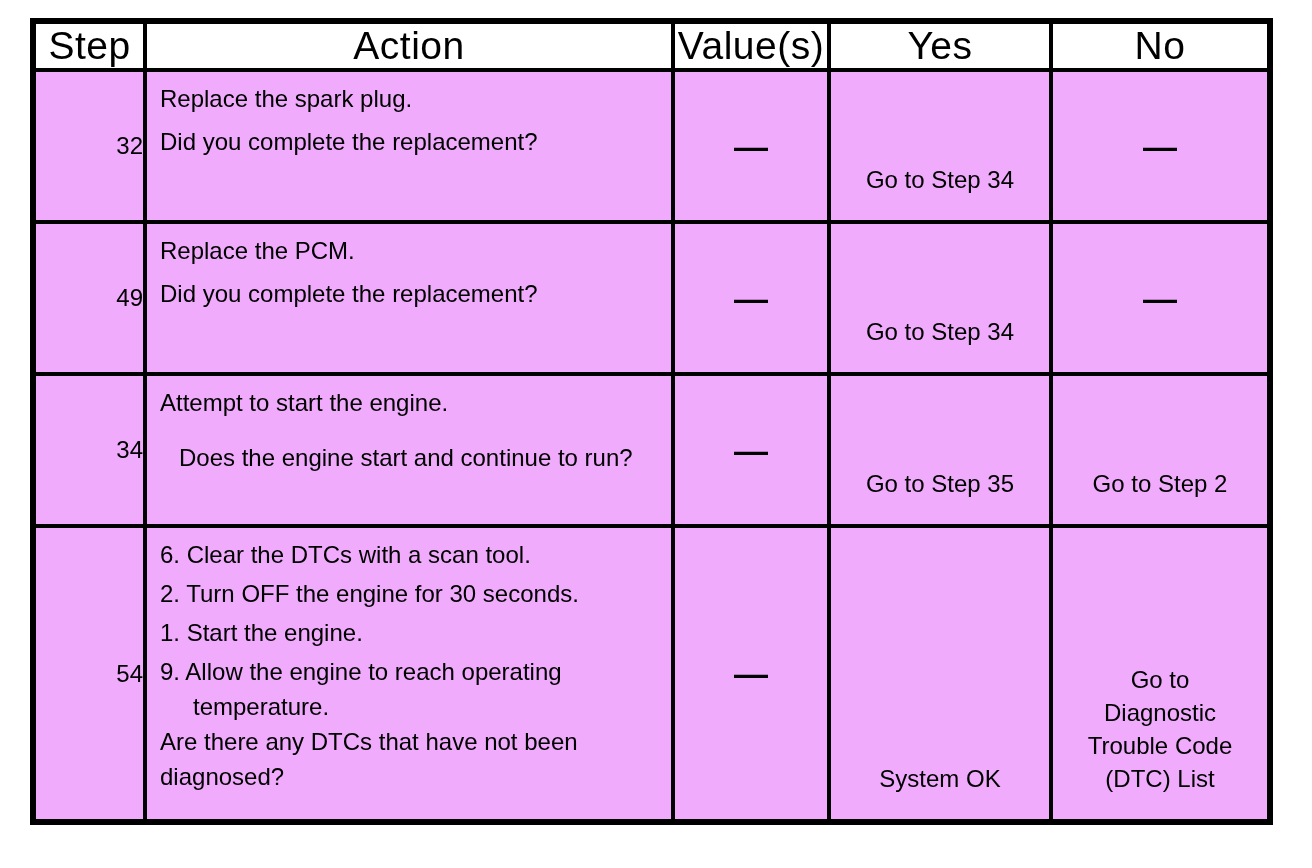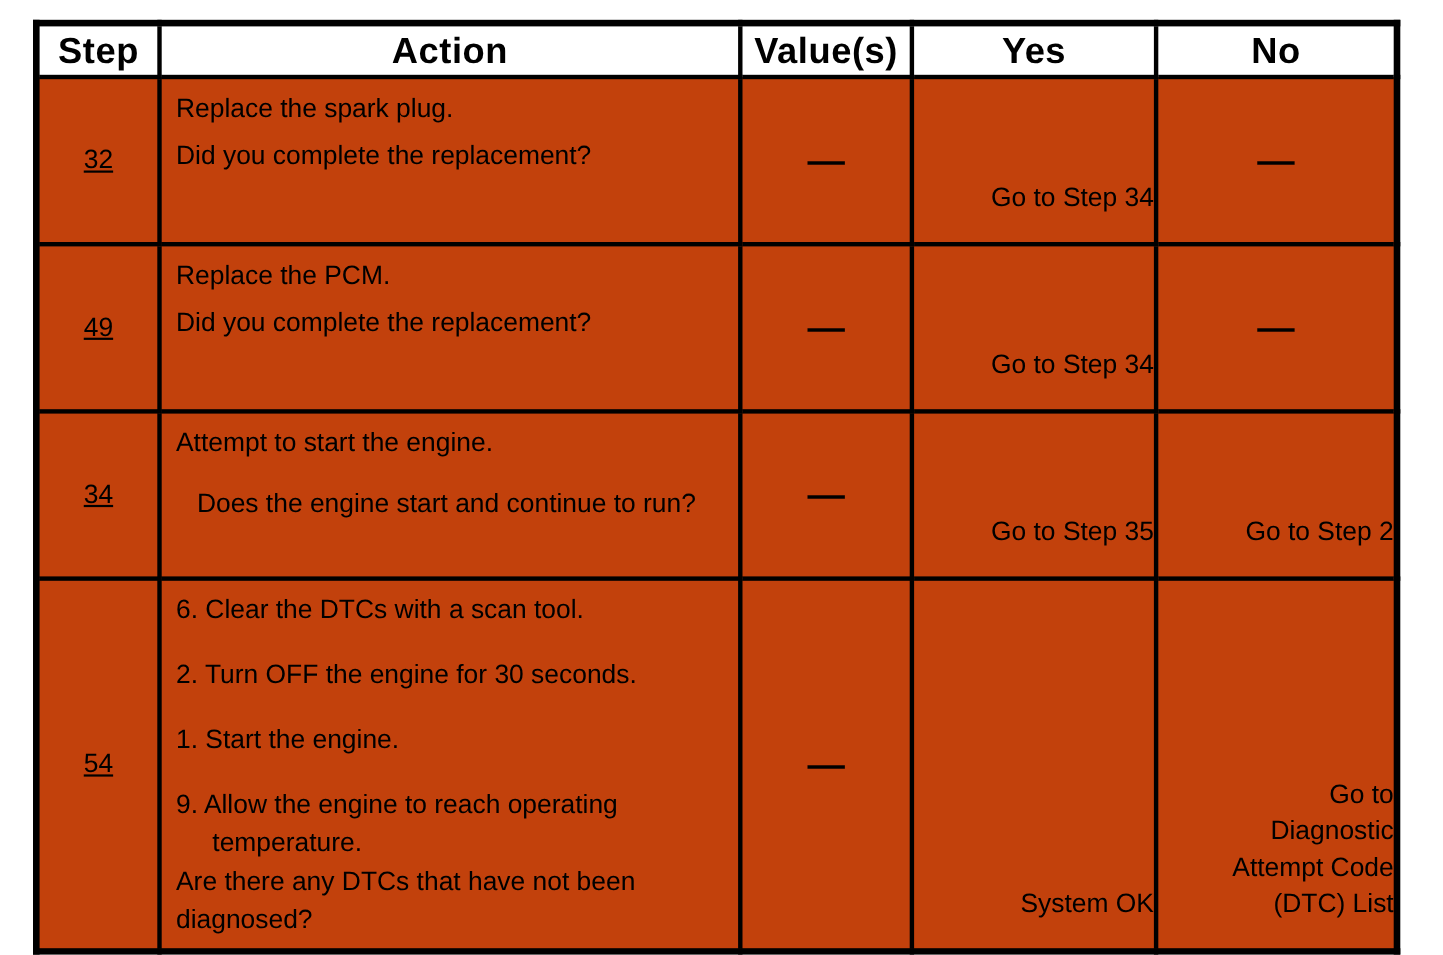--- a/index.html
+++ b/index.html
@@ -17,62 +17,61 @@
     margin: 18px 0 0 30px;
     background: #ffffff;
   }
   table.diag, table.diag th, table.diag td {
     border: 4px solid #000000;
   }
   table.diag {
     border-width: 6px;
   }
   th {
-    font-size: 33px;
-    font-weight: bold;
+    font-size: 39px;
+    font-weight: normal;
     vertical-align: middle;
     height: 44px;
     padding: 0;
     letter-spacing: 0.5px;
   }
   td {
     font-size: 24px;
     padding: 0;
-    background: #c2410c;
+    background: #f0abfc;
   }
   .cell-step {
-    text-align: center;
+    text-align: right;
     vertical-align: middle;
-    text-decoration: underline;
   }
   .cell-action {
     vertical-align: top;
     text-align: left;
     padding: 9px 12px 8px 13px;
     line-height: 35px;
   }
   .cell-action p {
     margin: 0;
     max-width: 482px;
   }
   .cell-action p.q-sm { margin-top: 8px; }
   .cell-action p.q-lg { margin-top: 20px; margin-left: 19px; }
   .cell-action p.list-item {
     padding-left: 33px;
     text-indent: -33px;
-    margin-top: 24px;
+    margin-top: 4px;
   }
   .cell-action p.list-item.first { margin-top: 0; }
   .cell-middle {
     vertical-align: middle;
     text-align: center;
   }
   .cell-bottom {
     vertical-align: bottom;
-    text-align: right;
+    text-align: center;
     padding-bottom: 24px;
     line-height: 33px;
   }
   .dash {
     font-size: 34px;
     font-weight: bold;
     line-height: 1;
   }
   .wrap-narrow {
     display: inline-block;
@@ -164,18 +163,18 @@
         <p class="list-item">9. Allow the engine to reach operating temperature.</p>
         <p>Are there any DTCs that have not been diagnosed?</p>
       </td>
       <td class="cell-middle">
         <span class="dash">—</span>
       </td>
       <td class="cell-bottom">
         <span>System OK</span>
       </td>
       <td class="cell-bottom">
-        <span class="wrap-narrow">Go to Diagnostic Attempt Code (DTC) List</span>
+        <span class="wrap-narrow">Go to Diagnostic Trouble Code (DTC) List</span>
       </td>
     </tr>
 
   </tbody>
 </table>
 
 </body></html>

